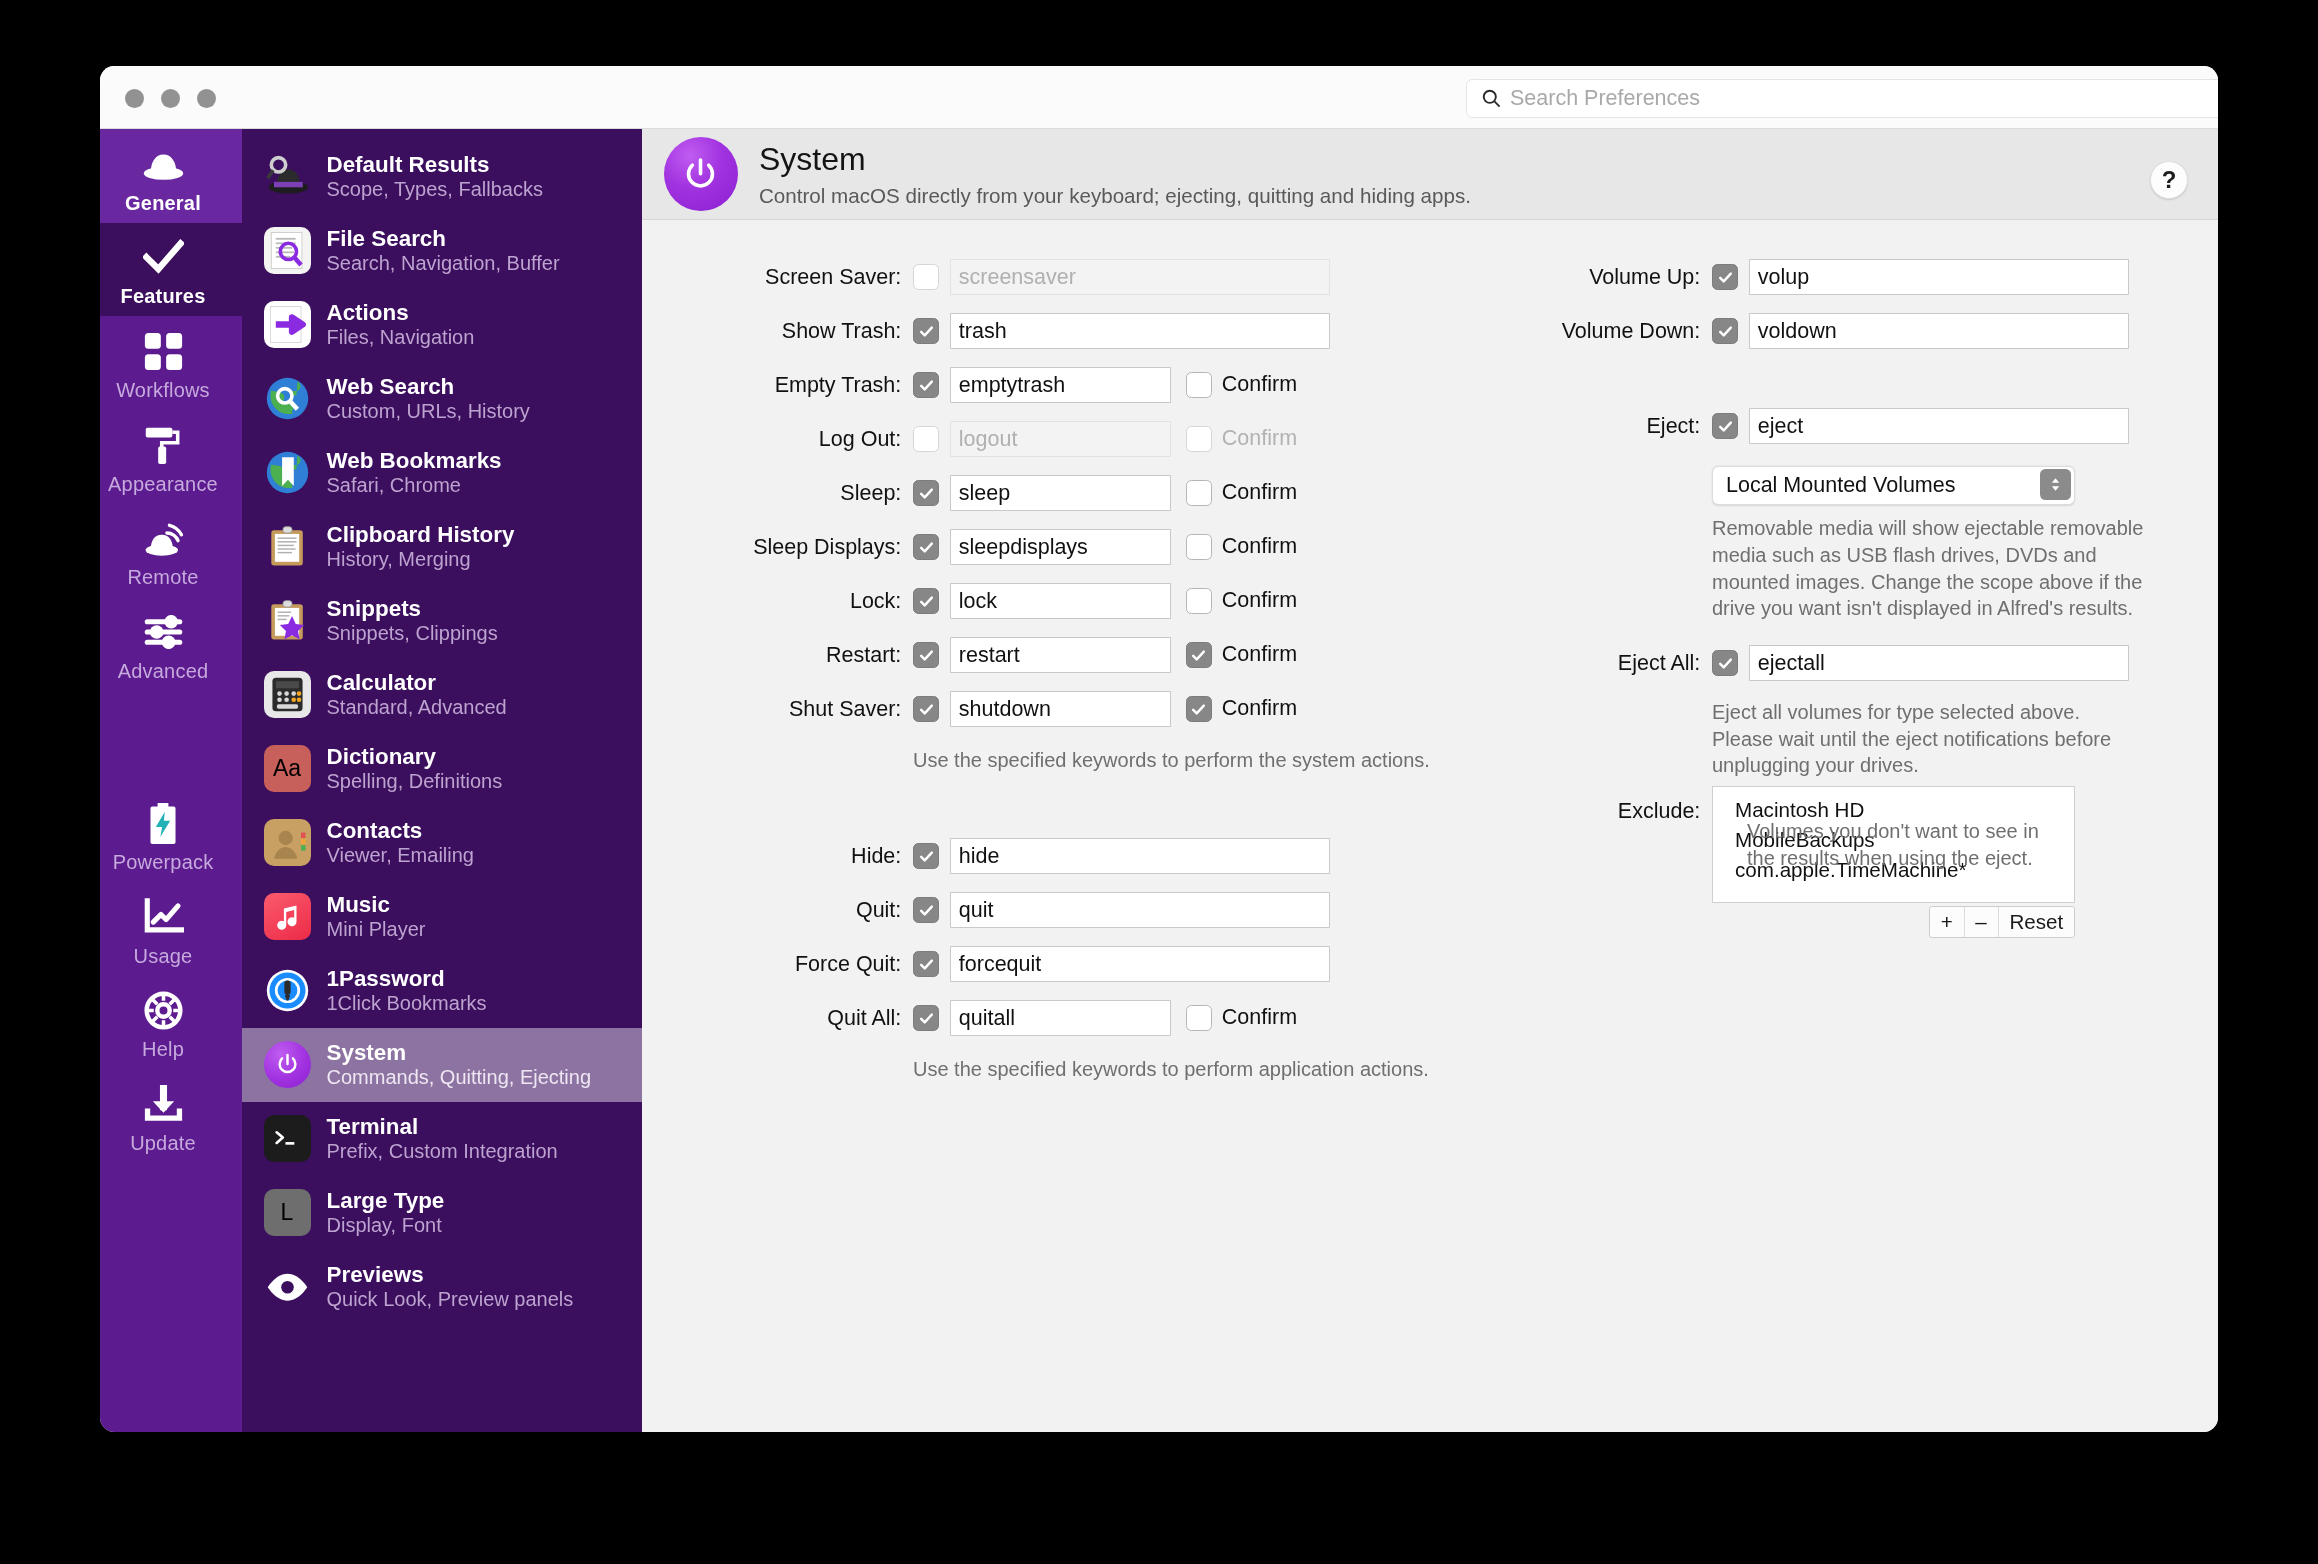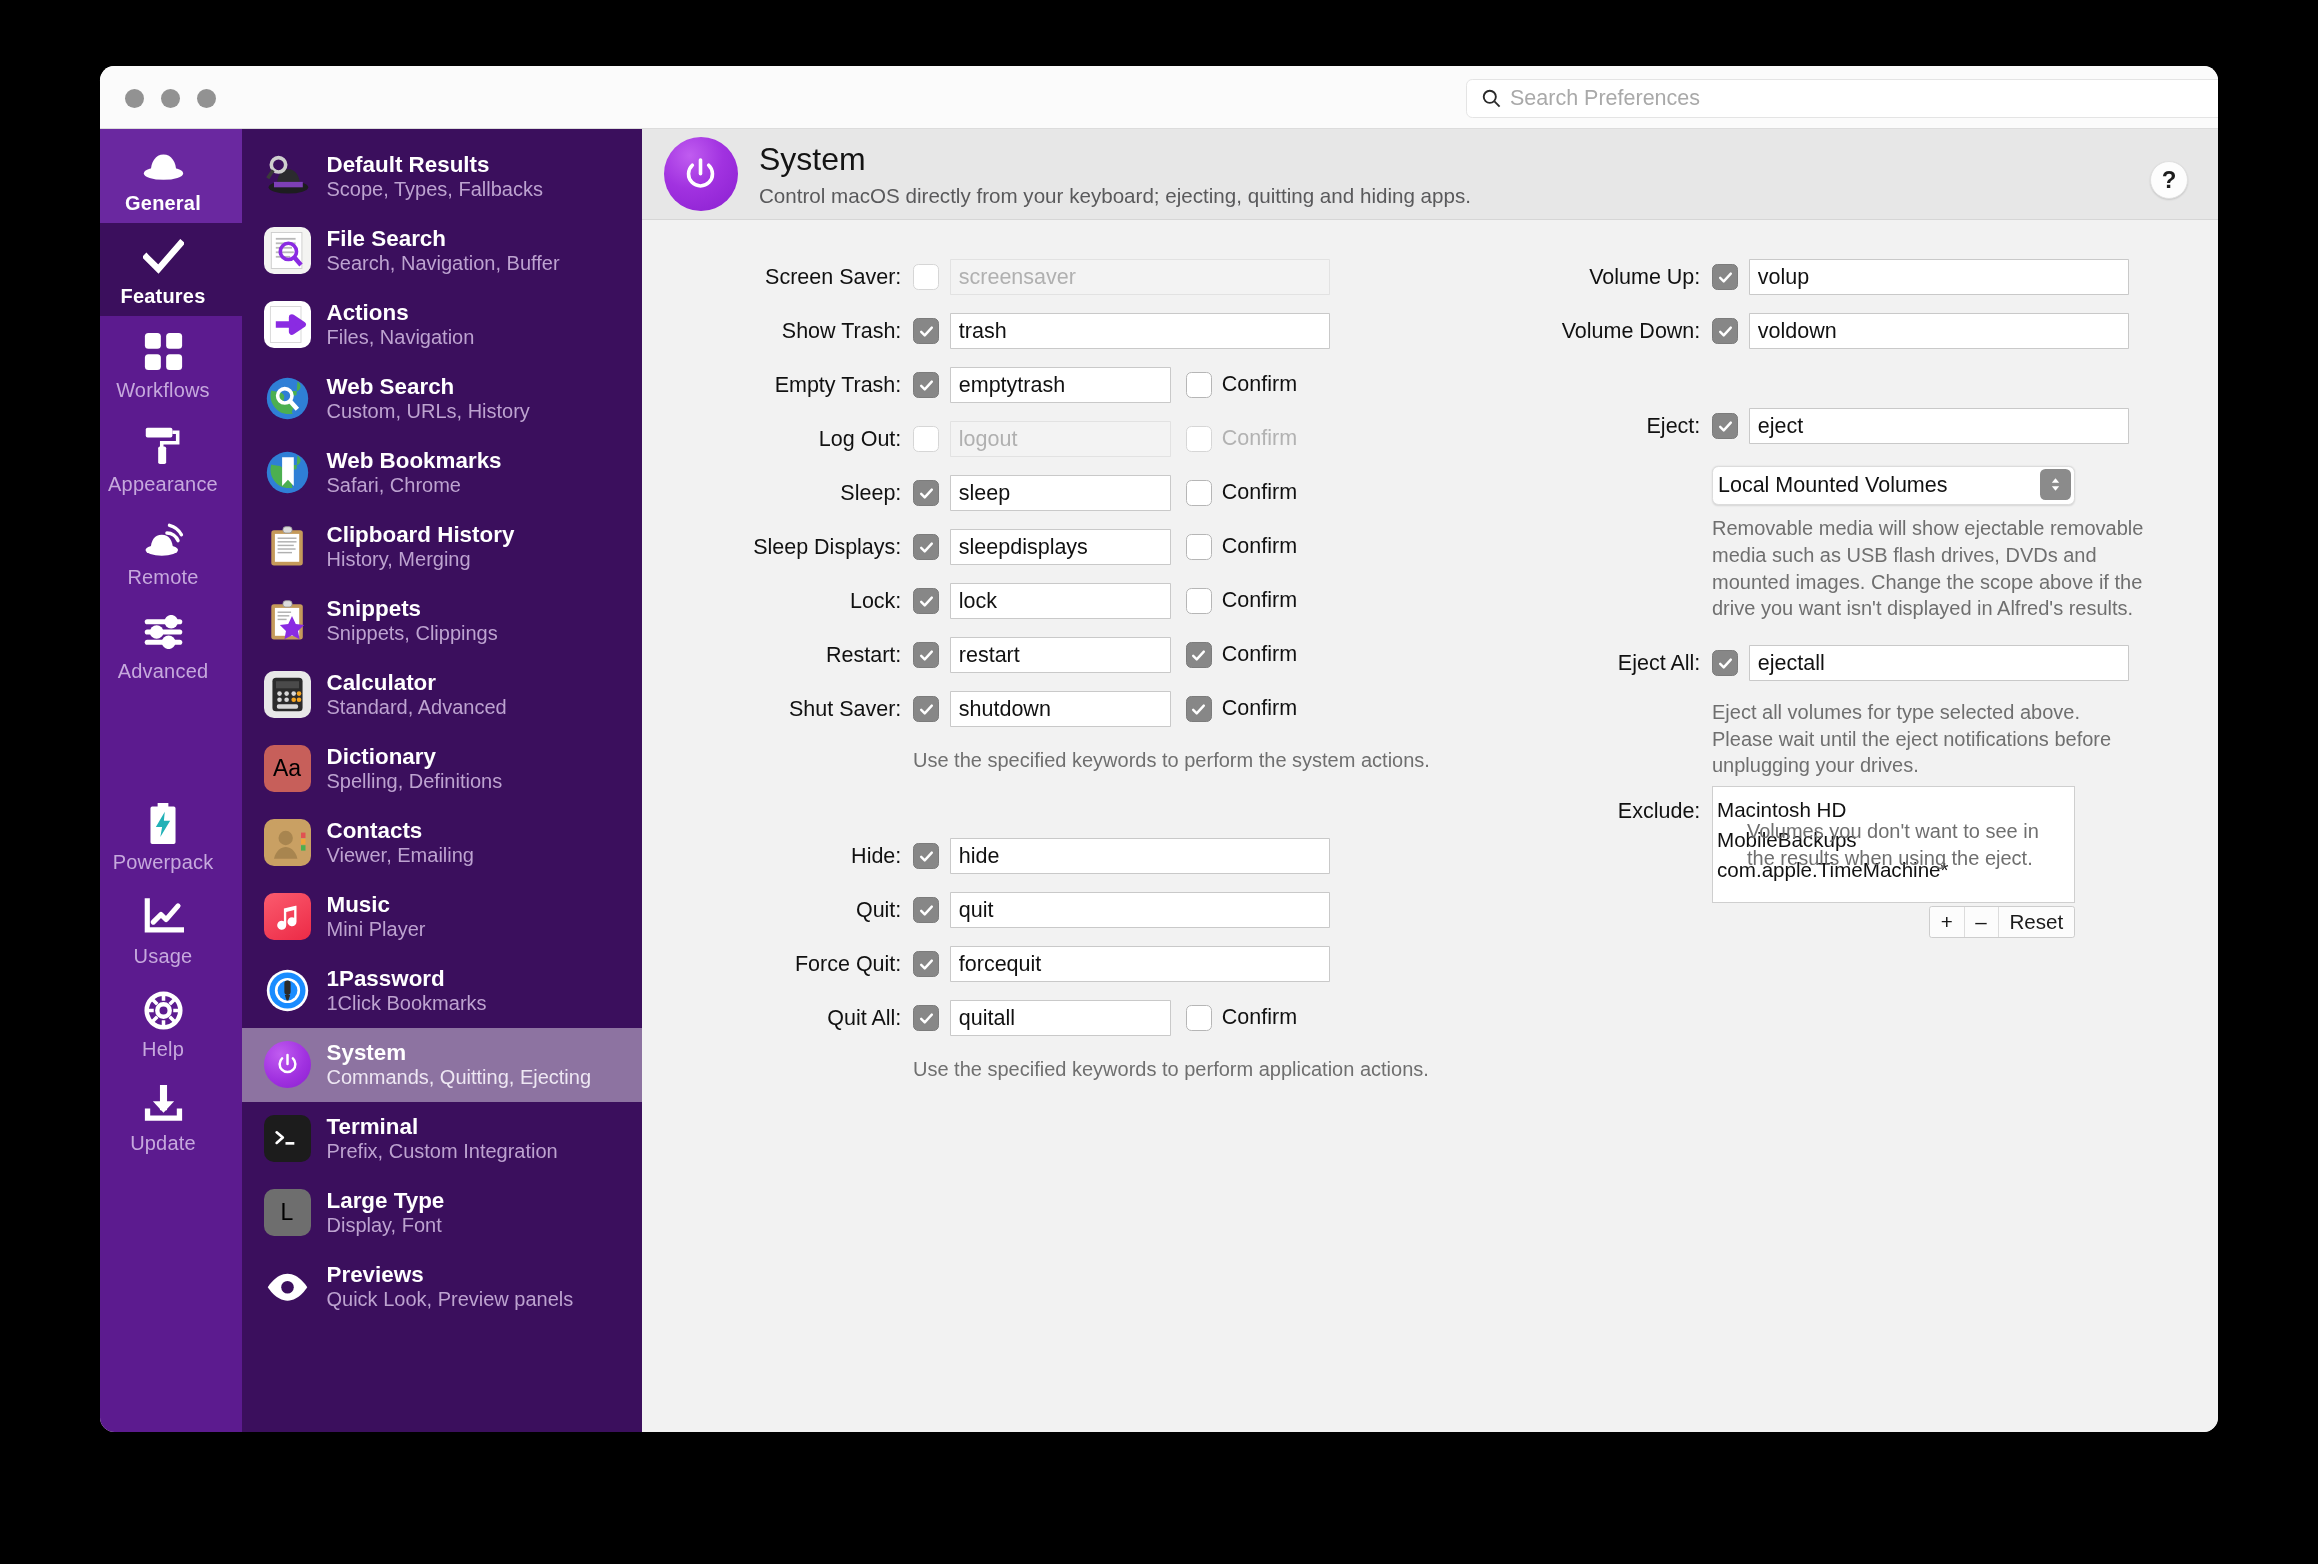--- a/index.html
+++ b/index.html
@@ -184,36 +184,36 @@
   .gap-sm { height: 14.4px; }
   .gap-md { height: 41px; }
   .gap-lg { height: 56px; }
 
   
   .popup-wrap { margin: 12.6px 0 0 280px; position: relative; width: 363px; }
   .popup {
     width: 363px; height: 39px; border-radius: 6.3px;
     background: #ffffff; border: 0.9px solid #dcdcdc;
     box-shadow: 0 0.9px 1.8px rgba(0,0,0,.12);
-    display: flex; align-items: center; padding-left: 5px;
+    display: flex; align-items: center; padding-left: 13px;
     font-size: 21.5px; color: #111;
   }
   .popup-arrow {
     position: absolute; right: 3.6px; top: 3.6px;
     width: 31px; height: 31px; border-radius: 5.4px;
     background: #8b8b8b;
     display: flex; align-items: center; justify-content: center;
   }
 
   
   #excl-wrap { position: absolute; left: 280px; top: -7.2px; width: 363px; }
   #excl-list {
     width: 363px; height: 117px;
     background: #ffffff; border: 0.9px solid #cfcfcf;
-    padding: 8px 4px;
+    padding: 8px 22px;
   }
   #excl-list div { font-size: 20.6px; color: #111; line-height: 1.45; }
   #excl-btns {
     position: absolute; right: 0; top: 120px;
     display: flex; height: 32px;
     border: 0.9px solid #cdcdcd; background: #fcfcfc; border-radius: 2.7px;
     overflow: hidden;
   }
   #excl-btns > div {
     display: flex; align-items: center; justify-content: center;

